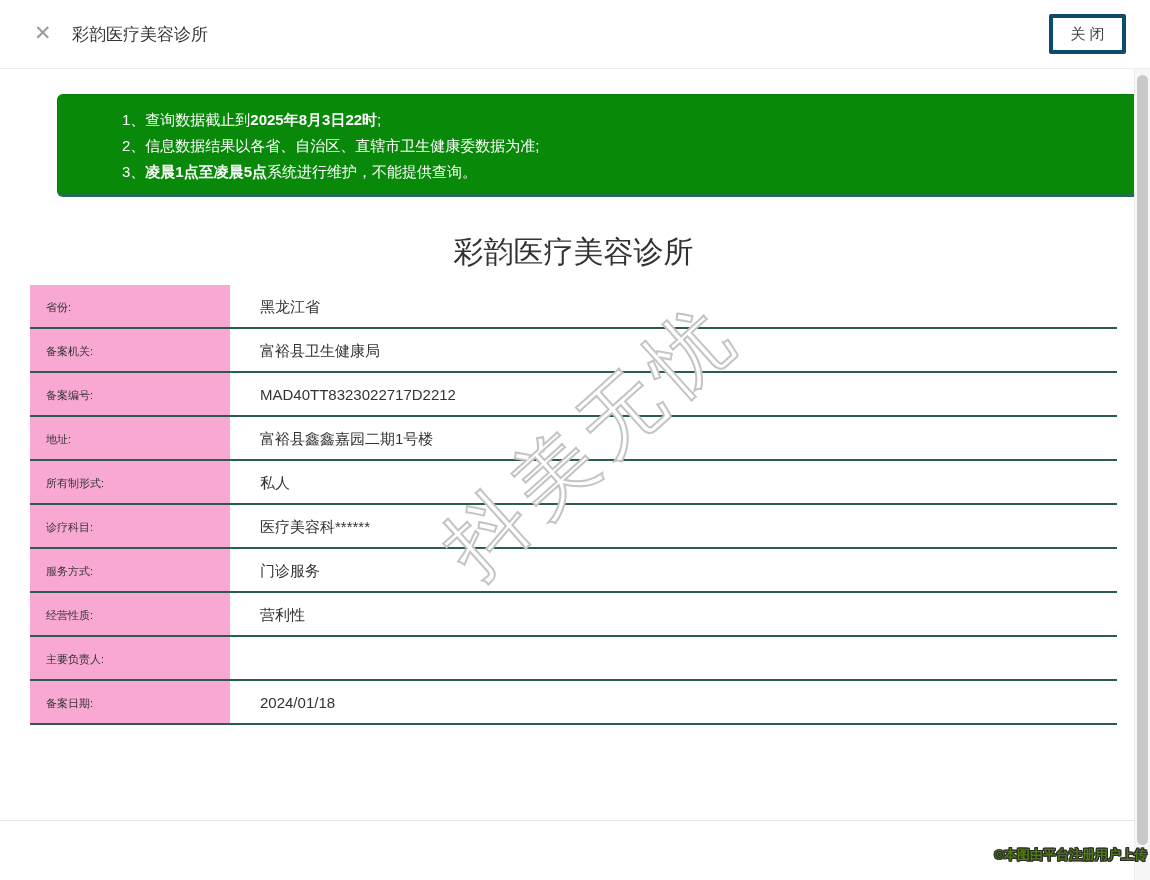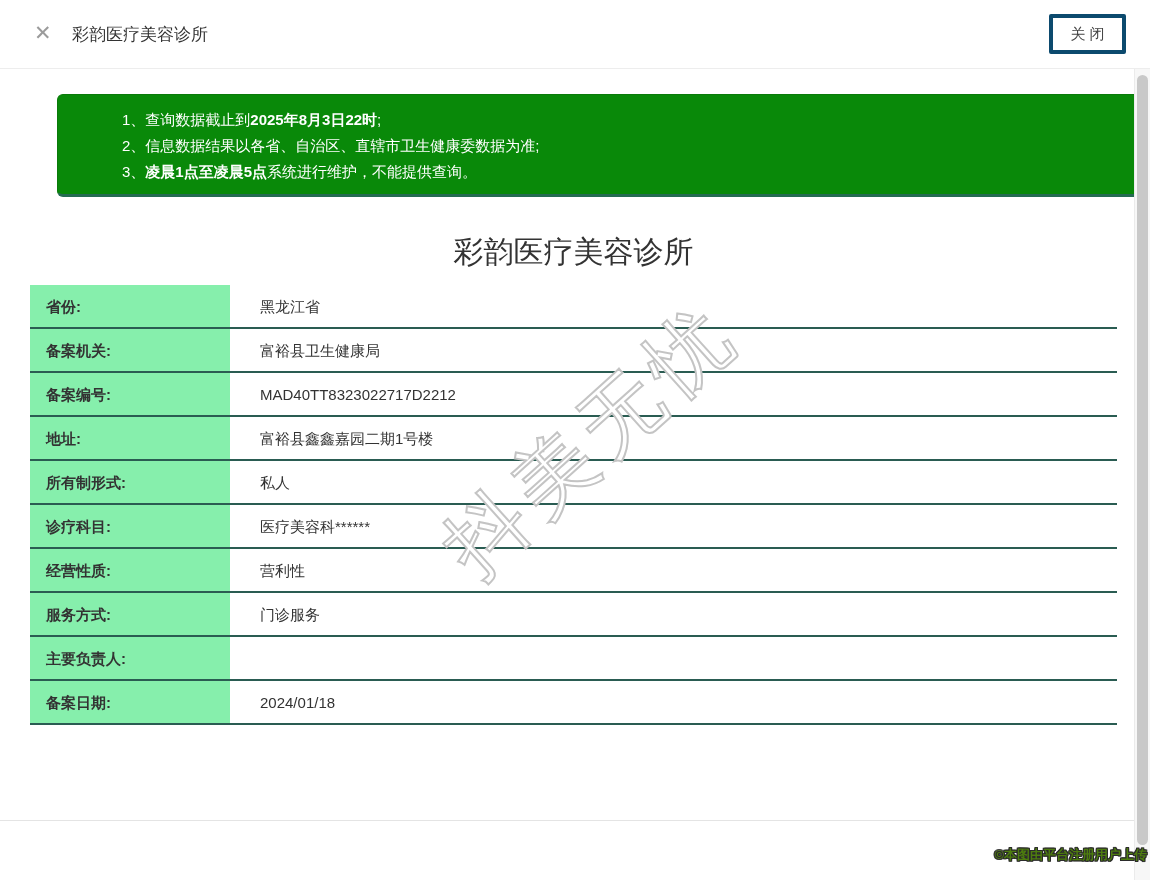--- a/index.html
+++ b/index.html
@@ -46,22 +46,22 @@
   .main-title {
     position: absolute; left: 30px; top: 234px; width: 1087px;
     text-align: center; font-size: 30px; line-height: 36px;
     font-weight: 400; color: #333; z-index: 2;
   }
 
   
   .record-table { position: absolute; left: 30px; top: 285px; width: 1087px; z-index: 2; }
   .row { display: flex; height: 44px; border-bottom: 2px solid #2a5c52; background: #fff; }
   .cell-label {
-    width: 200px; background: #86efac; padding-left: 16px;
-    line-height: 44px; font-size: 15px; color: #333; font-weight: bold;
+    width: 200px; background: #f9a8d4; padding-left: 16px;
+    line-height: 44px; font-size: 11px; color: #333;
   }
   .cell-value {
     flex: 1; padding-left: 30px; line-height: 44px;
     font-size: 15px; color: #333;
   }
 
   
   .watermark {
     position: absolute; left: 362px; top: 387px; width: 460px;
     text-align: center; font-size: 80px; letter-spacing: 10px;
@@ -146,26 +146,26 @@
     </div>
     <div class="row">
       <div class="cell-label">所有制形式:</div>
       <div class="cell-value">私人</div>
     </div>
     <div class="row">
       <div class="cell-label">诊疗科目:</div>
       <div class="cell-value">医疗美容科******</div>
     </div>
     <div class="row">
+      <div class="cell-label">服务方式:</div>
+      <div class="cell-value">门诊服务</div>
+    </div>
+    <div class="row">
       <div class="cell-label">经营性质:</div>
       <div class="cell-value">营利性</div>
-    </div>
-    <div class="row">
-      <div class="cell-label">服务方式:</div>
-      <div class="cell-value">门诊服务</div>
     </div>
     <div class="row">
       <div class="cell-label">主要负责人:</div>
     </div>
     <div class="row">
       <div class="cell-label">备案日期:</div>
       <div class="cell-value">2024/01/18</div>
     </div>
   </div>
 

